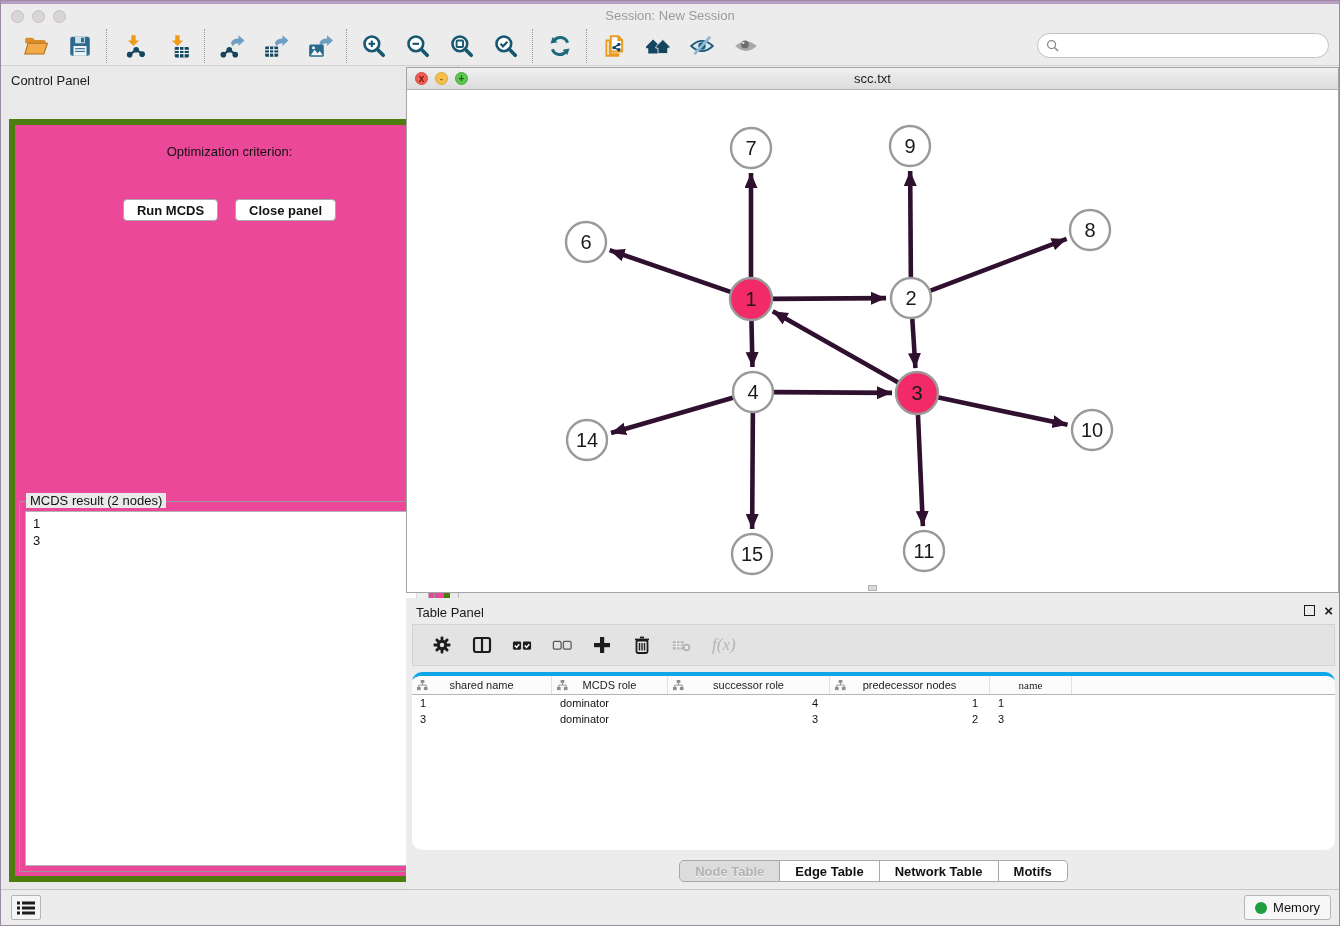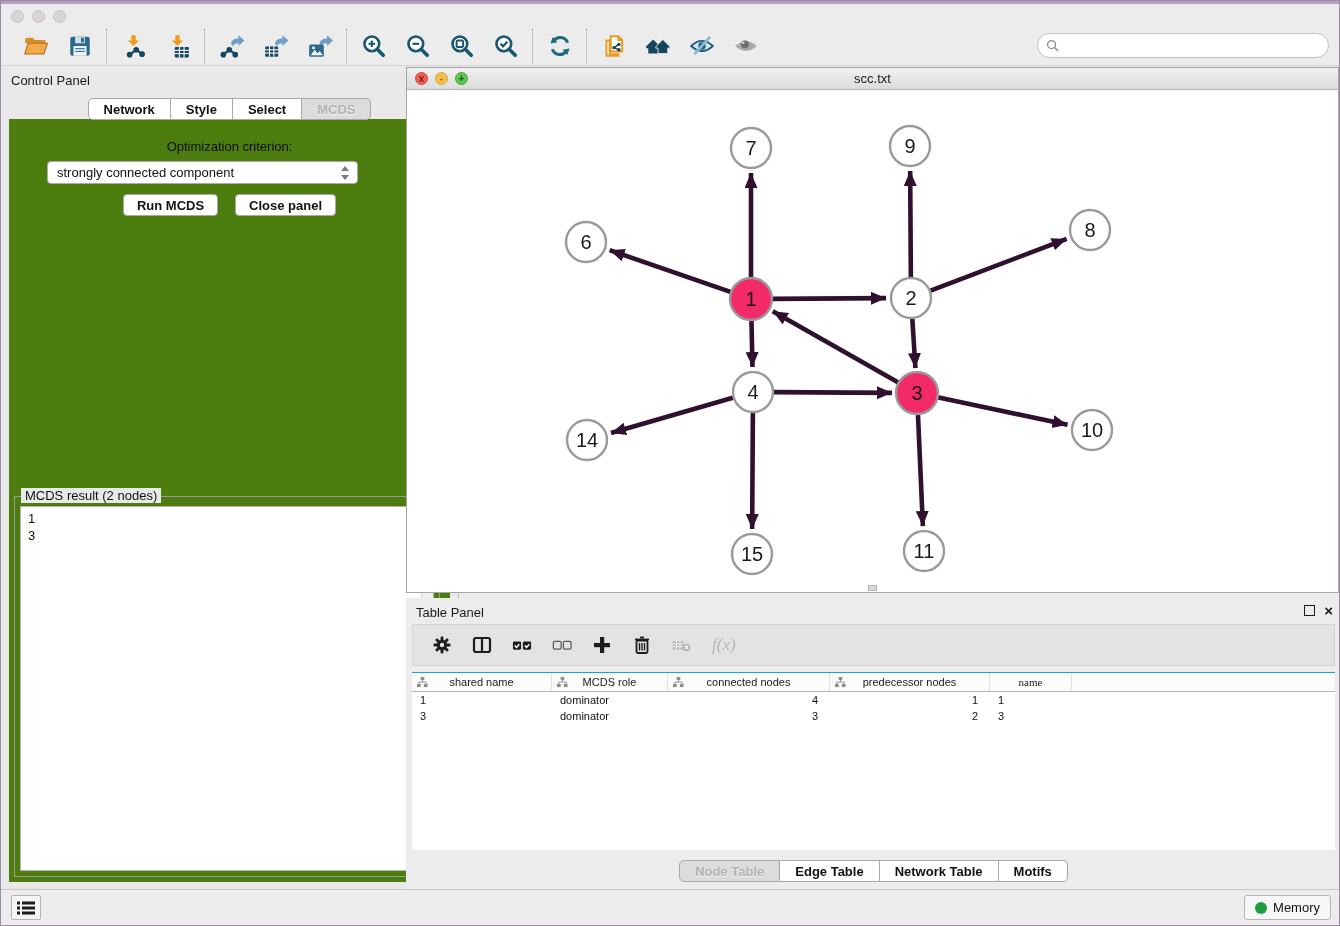--- a/index.html
+++ b/index.html
@@ -40,21 +40,21 @@
   .seg-tabs { display:flex; justify-content:center; position:relative; z-index:2; }
   .seg-tab { height:22px; padding:0 15px; display:flex; align-items:center;
              background:#fff; border:1px solid #a8a8a8; border-left:none;
              font-size:13px; font-weight:bold; color:#111; cursor:pointer; }
   .seg-tab:first-child { border-left:1px solid #a8a8a8; border-radius:5px 0 0 5px; }
   .seg-tab:last-child { border-radius:0 5px 5px 0; }
   .seg-tab.active { background:#dcdcdc; color:#b2b2b2; text-shadow:0 1px 0 #f5f5f5; }
 
   .cp-tabs { position:absolute; left:0; right:0; top:32px; }
   .cp-body { position:absolute; left:8px; right:8px; top:53px; bottom:9px;
-             border:1px solid #4d7c0f; background:#4d7c0f; }
+             border:6px solid #4d7c0f; background:#ec4899; }
   .opt-label { position:absolute; top:19px; left:0; right:0; text-align:center; font-size:13px; color:#111; }
   .dropdown { position:absolute; top:41px; left:37px; width:311px; height:23px;
               background:#fff; border:1px solid #ababab; border-radius:4px;
               display:flex; align-items:center; padding-left:9px; font-size:13px; color:#111; cursor:pointer; }
   .dropdown .dd-arrows { position:absolute; right:7px; top:3px; }
   .btn-row { position:absolute; top:74px; left:0; right:0; display:flex; justify-content:center; gap:17px; }
   .pbtn { height:22px; padding:0 13px; background:#fff; border:1px solid #a8a8a8; border-radius:4px;
           font-size:13px; font-weight:bold; color:#111; display:flex; align-items:center; cursor:pointer; }
 
   .result-group { position:absolute; left:4px; right:9px; top:376px; bottom:4px;
@@ -85,21 +85,21 @@
 
   
   .table-panel { position:absolute; left:405px; top:597px; width:935px; height:293px; background:#ececec; }
   .tp-toolbar { position:absolute; left:6px; right:6px; top:26px; height:42px;
                 background:#e3e3e3; border:1px solid #d2d2d2;
                 display:flex; align-items:center; gap:20px; padding-left:19px; }
   .tp-btn { width:20px; height:20px; display:flex; align-items:center; justify-content:center; cursor:pointer; }
   .fx-label { font-size:17px; font-style:italic; color:#b5b5b5; font-family:"Liberation Serif", serif; cursor:default; }
 
   .tp-table { position:absolute; left:6px; right:6px; top:74px; height:178px; background:#fff;
-              border-top:1px solid #0ea5e9; overflow:hidden; }
+              border-top:4px solid #0ea5e9; overflow:hidden;border-radius:10px; }
   .thead { display:flex; height:19px; background:#fbfbfb; border-bottom:1px solid #b5b5b5; }
   .th { position:relative; display:flex; align-items:center; justify-content:center;
         font-size:11px; color:#222; border-right:1px solid #e0e0e0; }
   .th .col-icon { position:absolute; left:5px; top:4px; }
   .trow { display:flex; height:16px; }
   .td { font-size:11px; color:#111; display:flex; align-items:center; }
 
   .tp-tabs { position:absolute; left:0; right:0; bottom:9px; display:flex; justify-content:center; }
 
   
@@ -117,20 +117,21 @@
 <body>
 
 <div id="app">
 
   <div class="titlebar">
     <div class="tl-dots">
       <span class="tl-dot"></span>
       <span class="tl-dot"></span>
       <span class="tl-dot"></span>
     </div>
+    <div class="title-text">Session: New Session</div>
   </div>
 
   <div class="toolbar">
     <div class="tb-group">
       <span class="tb-btn">
         <svg viewBox="0 0 24 24">
             <path d="M2 6.2c0-1 .7-1.9 1.7-1.9h5.2l2 2.1h8.4c1 0 1.7.8 1.7 1.8v1.3H2z" fill="#d98e2b"></path>
             <path d="M4.6 9.5h18L19.2 19.4H1.7z" fill="#f3ab4a" stroke="#b06f1a" stroke-width="1"></path>
           </svg>
       </span>
@@ -287,37 +288,22 @@
   </div>
 
   <div class="control-panel">
     <div class="panel-hd">
       <span class="hd-title">Control Panel</span>
       <span class="hd-icons">
         <span class="float-ic"></span>
         <span class="close-ic">×</span>
       </span>
     </div>
-    <div class="seg-tabs cp-tabs" id="cp-tabs">
-        <div class="seg-tab">Network</div>
-        <div class="seg-tab">Style</div>
-        <div class="seg-tab">Select</div>
-        <div class="seg-tab active">MCDS</div>
-      </div>
     <div class="cp-body">
       <div class="opt-label">Optimization criterion:</div>
-      <div class="dropdown">
-        <span>strongly connected component</span>
-        <span class="dd-arrows">
-          <svg width="10" height="16" viewBox="0 0 10 16">
-              <polygon points="5,1 9,6 1,6" fill="#7a7a7a"></polygon>
-              <polygon points="5,15 9,10 1,10" fill="#7a7a7a"></polygon>
-            </svg>
-        </span>
-      </div>
       <div class="btn-row">
         <div class="pbtn">Run MCDS</div>
         <div class="pbtn">Close panel</div>
       </div>
       <div class="result-group">
         <div class="result-legend">MCDS result (2 nodes)</div>
         <div class="result-inner">
           <div class="result-lines" id="result-lines">
               <div>1</div>
               <div>3</div>
@@ -506,21 +492,21 @@
           </div>
           <div class="th" style="width: 162px;">
             <span class="col-icon"><svg width="11" height="11" viewBox="0 0 12 12">
                 <g fill="#8d8d8d">
                   <rect x="4" y="0" width="4" height="3.2"></rect>
                   <rect x="0" y="7.5" width="4" height="3.5"></rect>
                   <rect x="7.5" y="7.5" width="4" height="3.5"></rect>
                 </g>
                 <path d="M6 3v2.5M2 7.5V5.5h8v2" stroke="#8d8d8d" fill="none"></path>
               </svg></span>
-            <span>connected nodes</span>
+            <span>successor role</span>
           </div>
           <div class="th" style="width: 160px;">
             <span class="col-icon"><svg width="11" height="11" viewBox="0 0 12 12">
                 <g fill="#8d8d8d">
                   <rect x="4" y="0" width="4" height="3.2"></rect>
                   <rect x="0" y="7.5" width="4" height="3.5"></rect>
                   <rect x="7.5" y="7.5" width="4" height="3.5"></rect>
                 </g>
                 <path d="M6 3v2.5M2 7.5V5.5h8v2" stroke="#8d8d8d" fill="none"></path>
               </svg></span>

